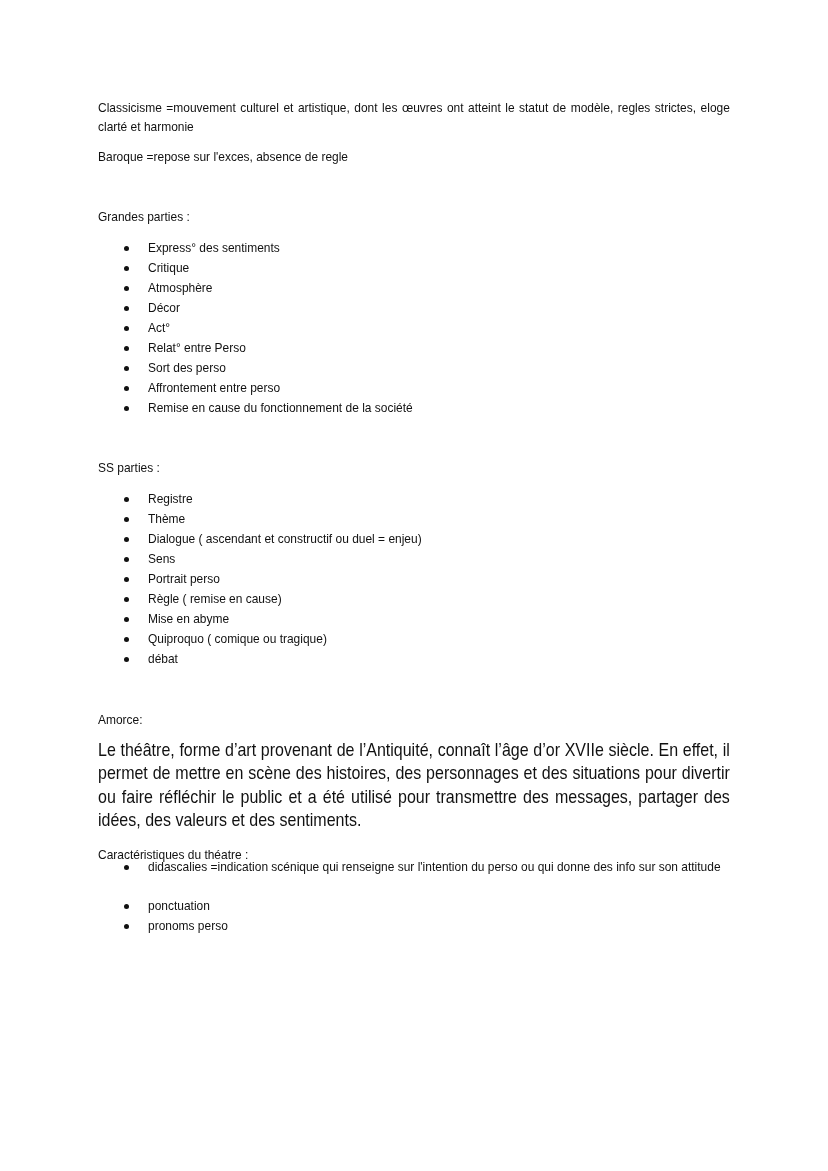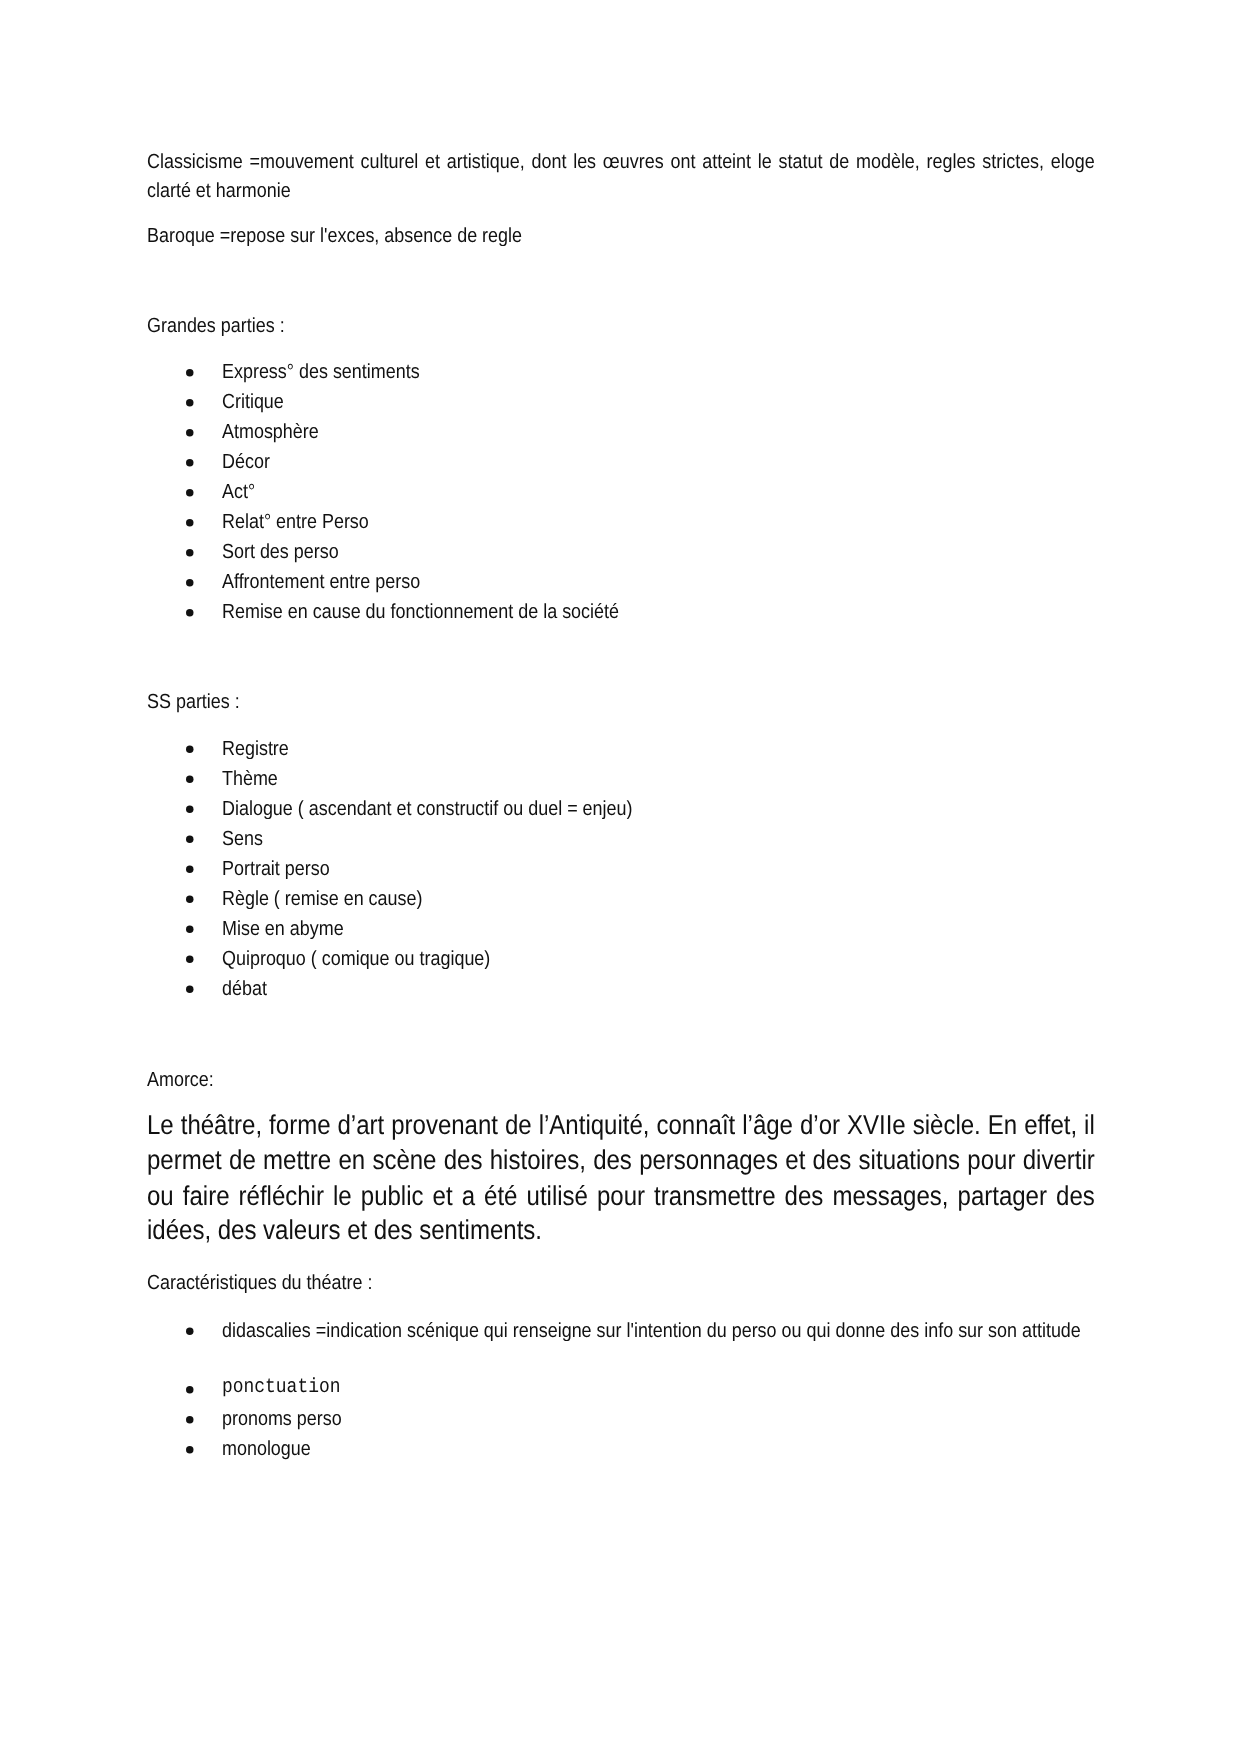--- a/index.html
+++ b/index.html
@@ -104,32 +104,28 @@
         <span class="dot"></span>
         <span class="txt t">débat</span>
       </li>
   </ul>
 
   <div class="blk t" style="top:710px;">Amorce:</div>
   <div class="blk amorce" style="top:739px;">Le théâtre, forme d’art provenant de l’Antiquité, connaît l’âge d’or XVIIe siècle. En effet, il permet de mettre en scène des histoires, des personnages et des situations pour divertir ou faire réfléchir le public et a été utilisé pour transmettre des messages, partager des idées, des valeurs et des sentiments.</div>
 
   <div class="blk t" style="top:845px;">Caractéristiques du théatre :</div>
 
-  <div class="blk" style="top:877px; width:632px;">
+  <div class="blk" style="top:857px; width:632px;">
     <div class="ml" style="height:39px;">
       <span class="dot"></span>
       <span class="txt2 t" style="width:660px;">didascalies =indication scénique qui renseigne sur l'intention du perso ou qui donne des info sur son attitude</span>
     </div>
-    <div class="ml" style="height:20px;font-family:Liberation Mono, monospace;">
+    <div class="ml" style="height:20px;">
       <span class="dot"></span>
       <span class="txt2 t">ponctuation</span>
     </div>
     <div class="ml" style="height:20px;">
       <span class="dot"></span>
       <span class="txt2 t">pronoms perso</span>
     </div>
-    <div class="ml" style="height:20px;">
-      <span class="dot"></span>
-      <span class="txt2 t">monologue</span>
-    </div>
   </div>
 
 </div>
 
 </body></html>

